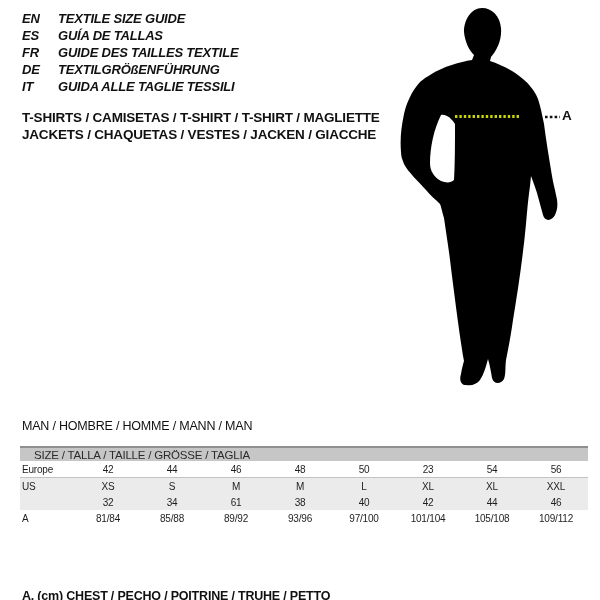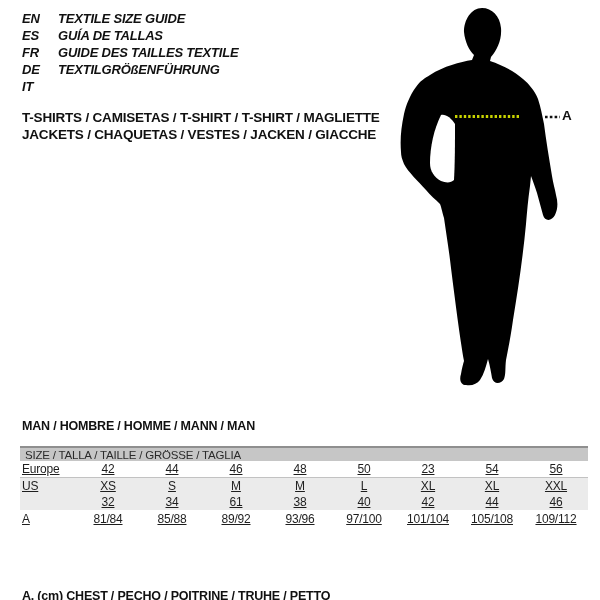--- a/index.html
+++ b/index.html
@@ -12,25 +12,25 @@
   .lang-row{display:flex;height:17px;align-items:center;}
   .lang-code{width:36px;font-size:13px;font-weight:700;letter-spacing:-0.2px;}
   .lang-label{font-size:13px;font-weight:700;letter-spacing:-0.2px;white-space:nowrap;}
   
   #category-block{position:absolute;left:22px;top:109px;}
   .category-line{font-size:13.5px;font-weight:700;letter-spacing:-0.2px;line-height:17px;white-space:nowrap;}
   
   #figure-wrap{position:absolute;left:380px;top:0;width:200px;height:400px;}
   #marker-a{position:absolute;left:562px;top:108px;font-size:13.5px;font-weight:700;}
   
-  #section-title{position:absolute;left:22px;top:419px;font-size:12.5px;font-weight:700;letter-spacing:-0.2px;white-space:nowrap;}
+  #section-title{position:absolute;left:22px;top:419px;font-size:12.5px;font-weight:400;letter-spacing:-0.2px;white-space:nowrap;}
   
   #size-table{position:absolute;left:20px;top:446px;width:568px;border-top:2px solid #8f8f8f;}
-  .t-header{height:13px;background:#c6c6c6;display:flex;align-items:center;font-size:11.5px;letter-spacing:-0.2px;padding-left:5px;color:#2b2b2b;}
-  .t-row{display:grid;grid-template-columns:56px repeat(8,1fr);align-items:center;font-size:12px;height:16px;letter-spacing:-0.2px;color:#1e1e1e;text-decoration:underline;}
+  .t-header{height:13px;background:#c6c6c6;display:flex;align-items:center;font-size:11.5px;letter-spacing:-0.2px;padding-left:14px;color:#2b2b2b;}
+  .t-row{display:grid;grid-template-columns:56px repeat(8,1fr);align-items:center;font-size:10px;height:16px;letter-spacing:-0.2px;color:#1e1e1e;}
   .t-row.gray{background:#ebebeb;}
   .t-row.gray-top{border-top:1px solid #c2c2c2;}
   .t-row.last{height:17px;}
   .t-cell{text-align:center;}
   .t-label{text-align:left;padding-left:2px;}
   
   #footer-note{position:absolute;left:22px;top:550px;font-size:12.5px;font-weight:700;letter-spacing:-0.2px;white-space:nowrap;margin-top:39px;}
 </style>
 </head>
 <body>
@@ -49,20 +49,21 @@
     <div class="lang-row">
       <span class="lang-code">FR</span>
       <span class="lang-label">GUIDE DES TAILLES TEXTILE</span>
     </div>
     <div class="lang-row">
       <span class="lang-code">DE</span>
       <span class="lang-label">TEXTILGRÖßENFÜHRUNG</span>
     </div>
     <div class="lang-row">
       <span class="lang-code">IT</span>
+      <span class="lang-label">GUIDA ALLE TAGLIE TESSILI</span>
     </div>
   </div>
 
   <div id="category-block">
     <div class="category-line">T-SHIRTS / CAMISETAS / T-SHIRT / T-SHIRT / MAGLIETTE</div>
     <div class="category-line">JACKETS / CHAQUETAS / VESTES / JACKEN / GIACCHE</div>
   </div>
 
   <div id="figure-wrap">
     <svg width="200" height="400" viewBox="0 0 200 400" xmlns="http://www.w3.org/2000/svg">

